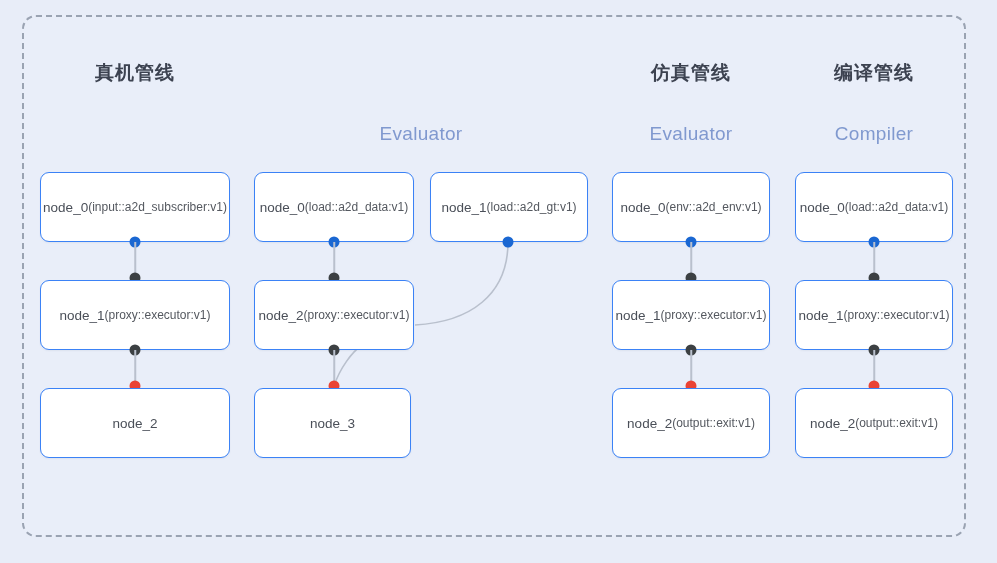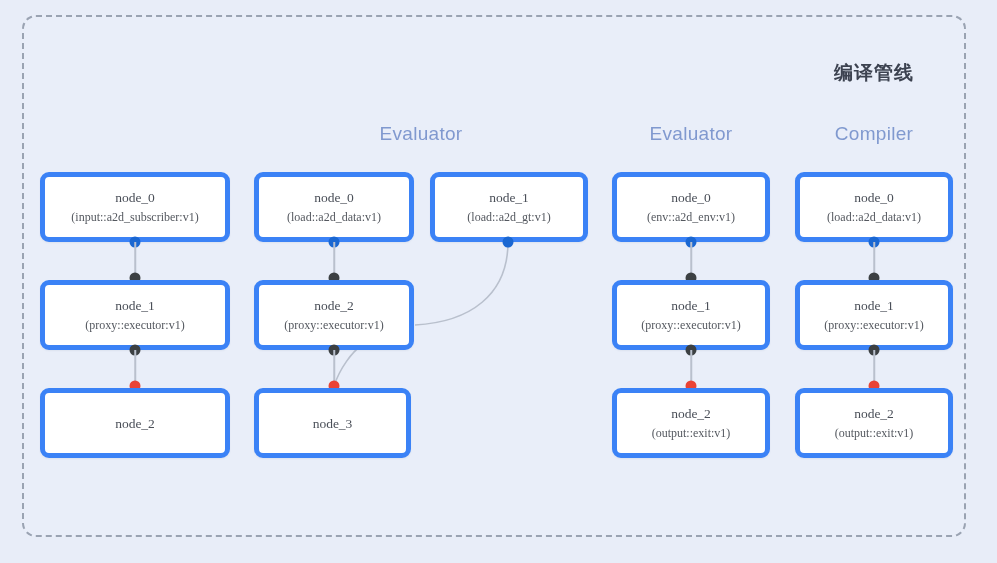--- a/index.html
+++ b/index.html
@@ -56,29 +56,28 @@
     width: 100%;
     text-align: center;
     font-size: 19px;
     color: #8099cf;
     letter-spacing: 0.3px;
   }
   .node-box {
     position: absolute;
     box-sizing: border-box;
     background: #ffffff;
-    border: 5px solid #3b82f6;
+    border: 1px solid #3b82f6;
     border-radius: 9px;
     box-shadow: 0 1px 2px rgba(40,50,80,0.06);
     display: flex;
-    flex-direction: column;
+    flex-direction: row;
     align-items: center;
     justify-content: center;
     height: 70px;
-    font-family: Liberation Serif, serif;
   }
   .node-name {
     font-size: 13.5px;
     color: #4a4f58;
     line-height: 19px;
   }
   .node-type {
     font-size: 12px;
     color: #54585f;
     line-height: 20px;
@@ -106,20 +105,21 @@
 <div id="canvas">
 
   <div id="dashed-frame"></div>
 
   <svg id="edges-layer">
     <path d="M 508 242 C 508 295, 470 322, 415 325" fill="none" stroke="#b9c0cd" stroke-width="1.6"></path>
     <path d="M 362 345 C 352 352, 340 368, 334 386" fill="none" stroke="#b9c0cd" stroke-width="1.6"></path>
   </svg>
 
   <div class="column" style="left:40px; width:190px; height:563px;">
+    <div class="col-title">真机管线</div>
 
     <div class="node-box" style="left:0px; top:172px; width:190px;">
       <div class="node-name">node_0</div>
       <div class="node-type">(input::a2d_subscriber:v1)</div>
     </div>
     <div class="port port-in" style="left:95px; top:242px;"></div>
     <div class="link-line" style="left:95px; top:242px; height:36px;"></div>
     <div class="port port-mid" style="left:95px; top:278px;"></div>
 
     <div class="node-box" style="left:0px; top:280px; width:190px;">
@@ -159,20 +159,21 @@
     </div>
 
     <div class="node-box" style="left:176px; top:172px; width:158px;">
       <div class="node-name">node_1</div>
       <div class="node-type">(load::a2d_gt:v1)</div>
     </div>
     <div class="port port-in" style="left:254px; top:242px;"></div>
   </div>
 
   <div class="column" style="left:612px; width:158px; height:563px;">
+    <div class="col-title">仿真管线</div>
     <div class="col-subtitle">Evaluator</div>
 
     <div class="node-box" style="left:0px; top:172px; width:158px;">
       <div class="node-name">node_0</div>
       <div class="node-type">(env::a2d_env:v1)</div>
     </div>
     <div class="port port-in" style="left:79px; top:242px;"></div>
     <div class="link-line" style="left:79px; top:242px; height:36px;"></div>
     <div class="port port-mid" style="left:79px; top:278px;"></div>
 

